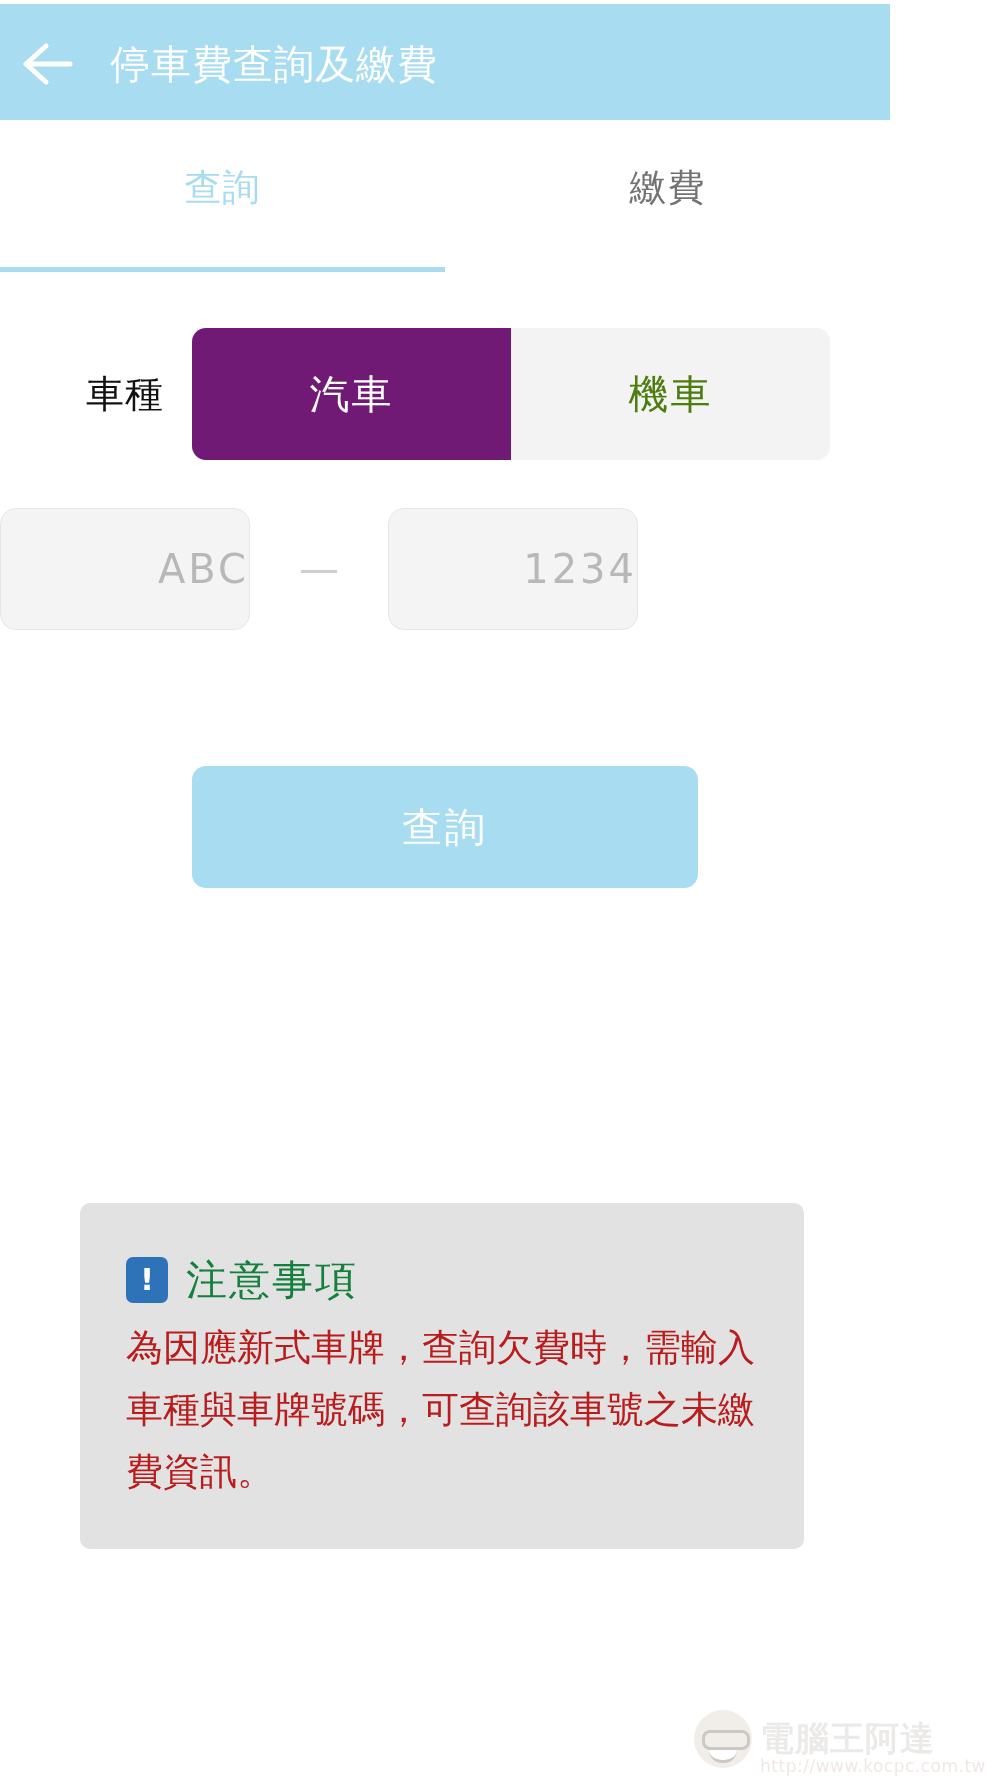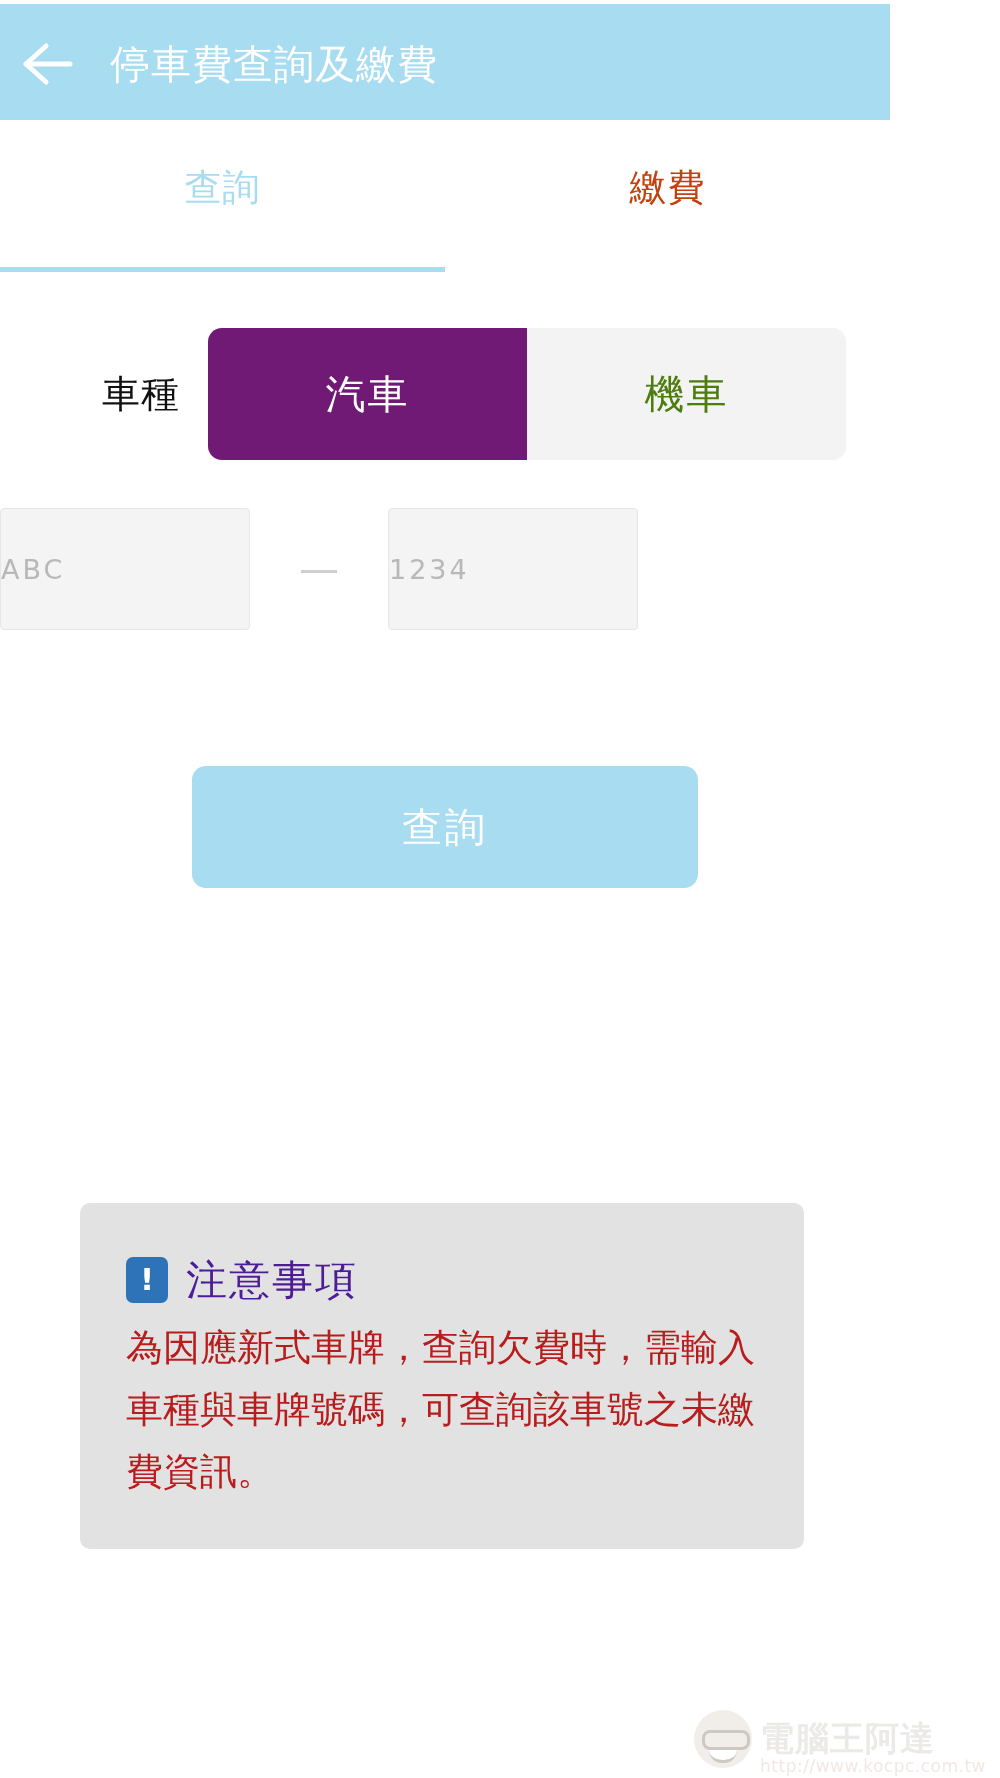--- a/index.html
+++ b/index.html
@@ -68,21 +68,21 @@
     position: relative;
     height: 152px;
   }
   .tab-label {
     font-size: 37px;
     line-height: 1;
     letter-spacing: 1px;
     padding-bottom: 18px;
   }
   .tab.active .tab-label { color: #a8dcf0; }
-  .tab.inactive .tab-label { color: #c2410c; }
+  .tab.inactive .tab-label { color: #737373; }
   .tab-underline {
     position: absolute;
     left: 0;
     bottom: 0;
     width: 100%;
     height: 5px;
     background: #a8dcf0;
   }
 
   
@@ -101,21 +101,21 @@
     text-align: right;
     padding-right: 28px;
     font-size: 38px;
     color: #111111;
     letter-spacing: 1px;
     flex: 0 0 auto;
     line-height: 1;
   }
 
   
-  .row-vehicle { margin-top: 28px; margin-left: 16px; }
+  .row-vehicle { margin-top: 28px; }
   .segment {
     width: 638px;
     height: 132px;
     border-radius: 14px;
     overflow: hidden;
     display: flex;
     background: #f2f2f2;
     flex: 0 0 auto;
   }
   .seg-btn {
@@ -136,24 +136,24 @@
     width: 638px;
     display: flex;
     align-items: center;
     flex: 0 0 auto;
   }
   .plate-input {
     width: 250px;
     height: 122px;
     background: #f4f4f4;
     border: 1px solid #e6e6e6;
-    border-radius: 4px;
-    font-size: 27px;
+    border-radius: 16px;
+    font-size: 40px;
     color: #9c9c9c;
-    text-align: left;
+    text-align: right;
     letter-spacing: 3px;
     font-family: "DejaVu Sans", "Liberation Sans", sans-serif;
     outline: none;
   }
   .plate-input::placeholder { color: #b8b8b8; opacity: 1; }
   .plate-dash {
     flex: 1 1 auto;
     text-align: center;
     color: #cfcfcf;
     font-size: 40px;
@@ -212,21 +212,21 @@
   .notice-icon span {
     display: block;
     color: #ffffff;
     font-size: 31px;
     font-weight: 700;
     line-height: 1;
     transform: translateY(-1px);
   }
   .notice-title {
     font-size: 41px;
-    color: #4c1d95;
+    color: #15803d;
     letter-spacing: 2px;
     line-height: 1;
   }
   .notice-body {
     font-size: 37px;
     line-height: 1.68;
     color: #b91c1c;
     letter-spacing: 0px;
   }
 

